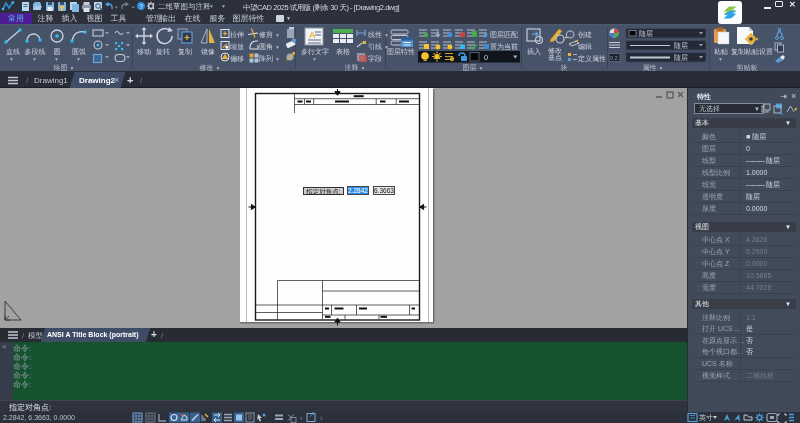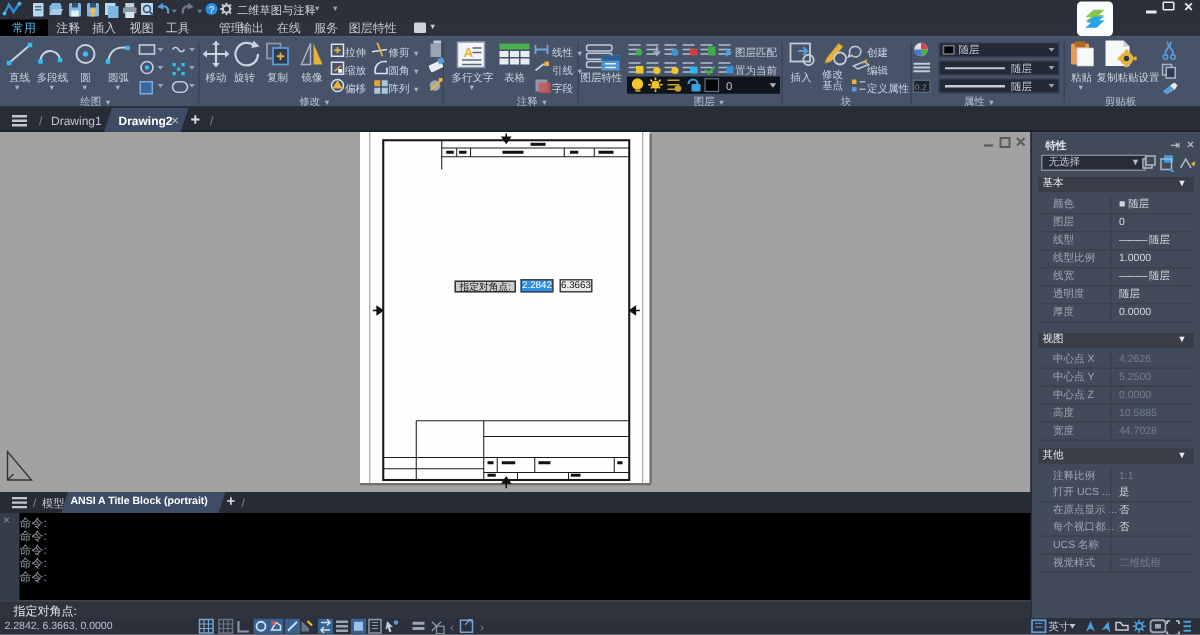--- a/index.html
+++ b/index.html
@@ -4,21 +4,21 @@
 <style>
   * { margin:0; padding:0; box-sizing:border-box; -webkit-font-smoothing:antialiased; }
   html,body { width:800px; height:423px; overflow:hidden; }
   #app { position:relative; width:800px; height:423px; font-family:"Liberation Sans",sans-serif; background:#2b303b; }
   .abs { position:absolute; }
   
   #titlebar { left:0; top:0; width:800px; height:13px; background:#2b303b;padding-left:30px; }
   
   #menurow { left:0; top:13px; width:800px; height:11px; background:#2c313c; }
   .menuitem { position:absolute; top:0; height:11px; line-height:12px; font-size:8px; color:#c6ccd6; text-align:center; }
-  .menuactive { background:#000000; color:#55b6e6;text-align:center; }
+  .menuactive { background:#4c1d95; color:#55b6e6;text-align:center; }
   
   #ribbon { left:0; top:24px; width:800px; height:47px; background:#465369; border-top:1px solid #4d5a71; }
   .psep { position:absolute; top:3px; width:1px; height:41px; background:#394659; }
   .plabel { position:absolute; top:38px; height:9px; font-size:7px; color:#b9c1ce; text-align:center; width:60px; }
   .biglabel { position:absolute; font-size:7px; color:#cdd3dd; text-align:center; }
   .smalltext { position:absolute; font-size:7px; color:#cdd3dd; }
   .dar { color:#aab2c0; font-size:5px; }
   
   #doctabs { left:0; top:71px; width:800px; height:17px; background:#272c36; border-bottom:1px solid #1a1e26; }
   .dtab { position:absolute; font-size:8px; color:#c2c8d2; }
@@ -26,21 +26,21 @@
   #canvas { left:0; top:88px; width:687px; height:240px; background:#a2a2a2; }
   
   #rpanel { left:687px; top:88px; width:113px; height:324px; background:#414a59; border-left:1px solid #262c36; font-size:7px; }
   .sect { position:absolute; left:4px; width:104px; height:10px; background:#383d47; color:#e6eaf0; font-size:7px; line-height:10px; padding-left:3px; }
   .prow { position:absolute; left:4px; width:104px; height:12px; line-height:12px; background:#424b59; border-bottom:1px solid #39414e; }
   .plab { position:absolute; left:10px; color:#9da7b5; }
   .pval { position:absolute; left:54px; color:#d2d8e0; }
   .pvald { position:absolute; left:54px; color:#737e8d; }
   
   #laytabs { left:0; top:328px; width:687px; height:14px; background:#272b33; }
-  #cmdarea { left:0; top:342px; width:687px; height:58px; background:#000000; }
+  #cmdarea { left:0; top:342px; width:687px; height:58px; background:#14532d; }
   #cmdstrip { left:0; top:342px; width:13px; height:58px; background:#363d4a; }
   .cmdline { position:absolute; left:13px; font-size:8px; color:#939caa; }
   #promptrow { left:0; top:400px; width:687px; height:12px; background:#2e333d; border-top:1px solid #3e4450; }
   #statusbar { left:0; top:412px; width:800px; height:11px; background:#2b303b; }
 </style>
 </head>
 <body>
 <div id="app">
   <div class="abs" id="titlebar">
     <svg width="800" height="13" style="position:absolute;left:0;top:0">
@@ -82,20 +82,21 @@
         <text x="141" y="8.5" font-size="6.5" fill="#fff" text-anchor="middle" font-family="Liberation Sans">?</text>
 
       <circle cx="151" cy="6" r="2.4" fill="none" stroke="#c6cdd8" stroke-width="1.4"></circle>
         <g stroke="#c6cdd8" stroke-width="1.2">
           <path d="M151 1.8 v1.4 M151 8.8 v1.4 M146.8 6 h1.4 M152.8 6 h1.4 M148 3 l1 1 M153 8 l1 1 M154 3 l-1 1 M149 8 l-1 1"></path>
         </g>
     </svg>
     <span style="position:absolute;left:158px;top:2px;font-size:7.5px;color:#cdd3dd;">二维草图与注释</span>
     <span style="position:absolute;left:209px;top:3px;font-size:5px;color:#9aa3b2;">▼</span>
     <span style="position:absolute;left:221px;top:3px;font-size:5px;color:#9aa3b2;">▼</span>
+    <span style="position:absolute;left:243px;top:2.5px;font-size:7.5px;color:#d4d9e1;letter-spacing:-0.45px;">中望CAD 2025 试用版 (剩余 30 天) - [Drawing2.dwg]</span>
 
     <div style="position:absolute;left:764px;top:7px;width:7px;height:1.5px;background:#e8ebef;"></div>
     <span style="position:absolute;left:775px;top:1px;width:8px;height:6px;border:1.5px solid #e8ebef;border-radius:1px;"></span>
     <span style="position:absolute;left:789px;top:0px;font-size:8px;color:#e8ebef;font-weight:bold;">✕</span>
   </div>
 
   <div class="abs" style="left:718px;top:1px;width:24px;height:23px;background:#fbfdfe;border-radius:3px;z-index:5;">
     <svg width="24" height="23">
       <path d="M5.5 10.5 L11 5.5 H18.5 L14.5 9 L18 9 L12.5 13 H5.5 L9.5 10.5 Z" fill="#8cc450"></path>
       <path d="M18.5 12.5 L13 17.5 H5.5 L9.5 14 L6 14 L11.5 10 H18.5 L14.5 12.5 Z" fill="#2ba3e8"></path>

